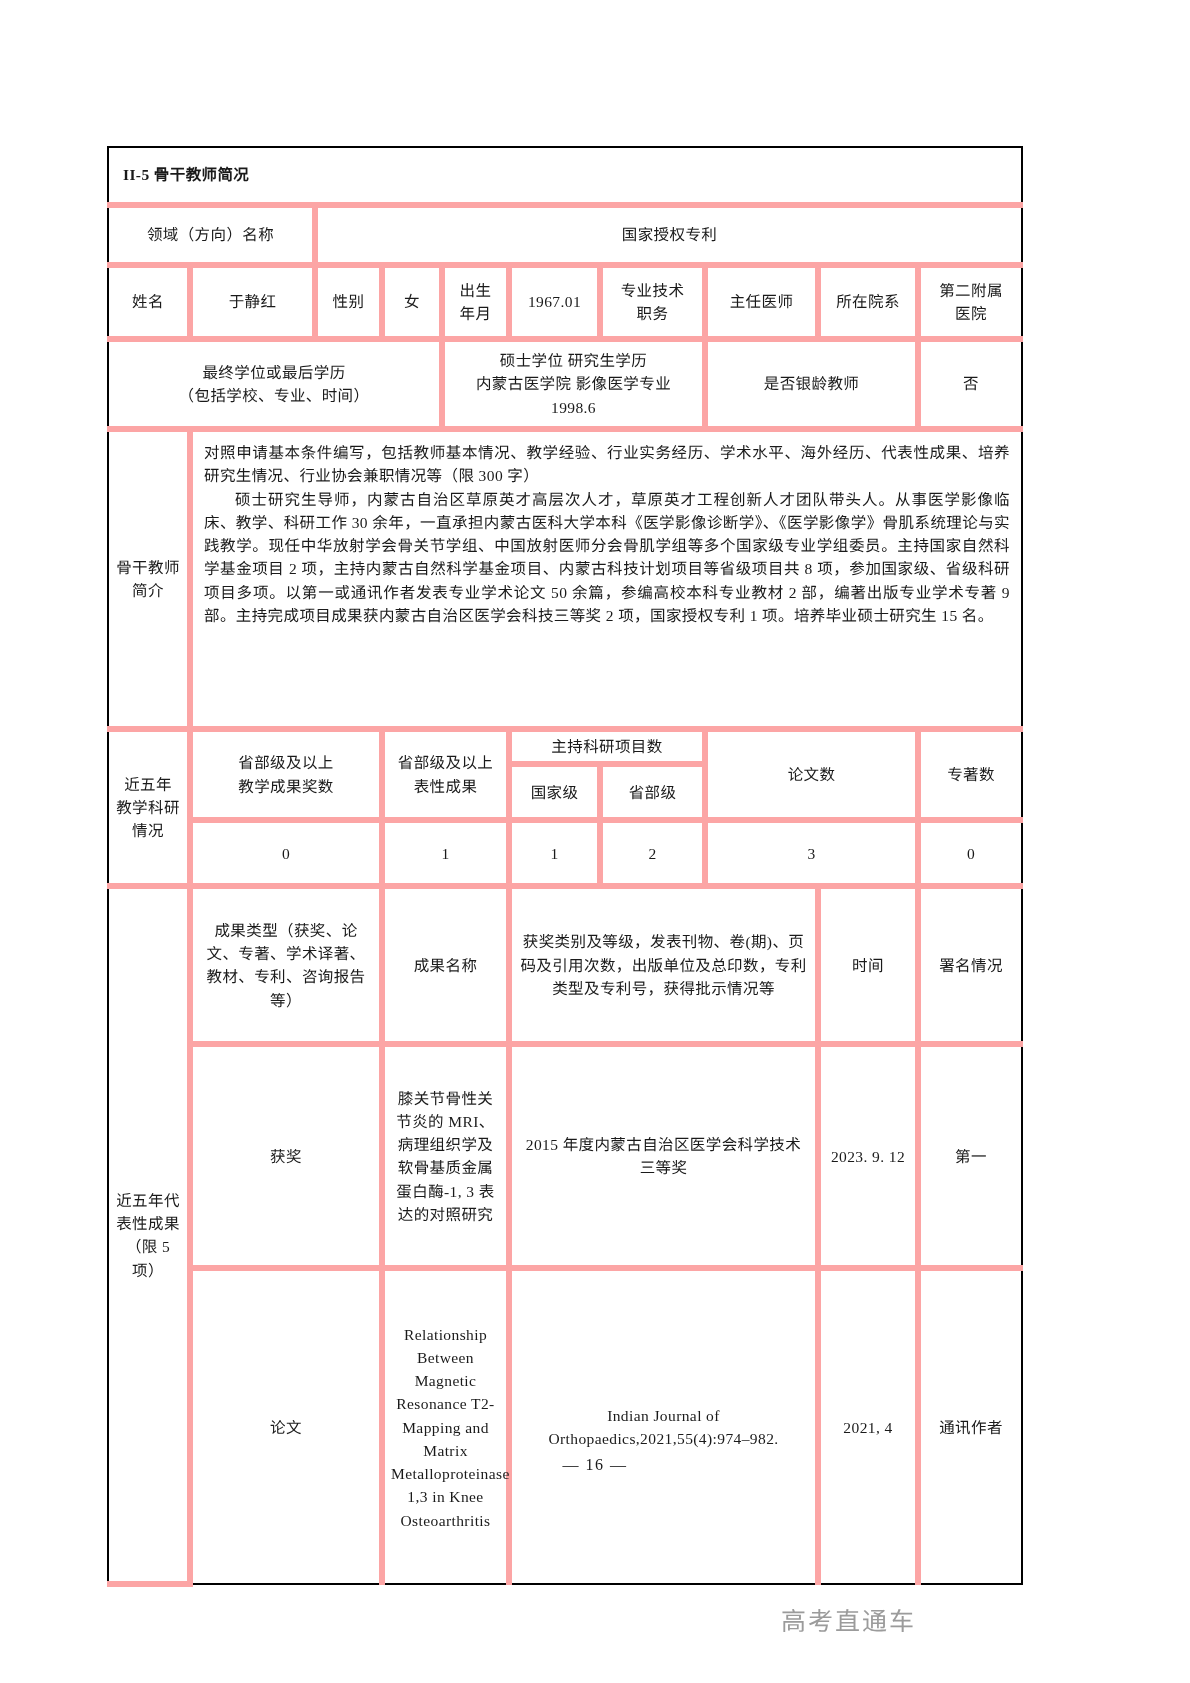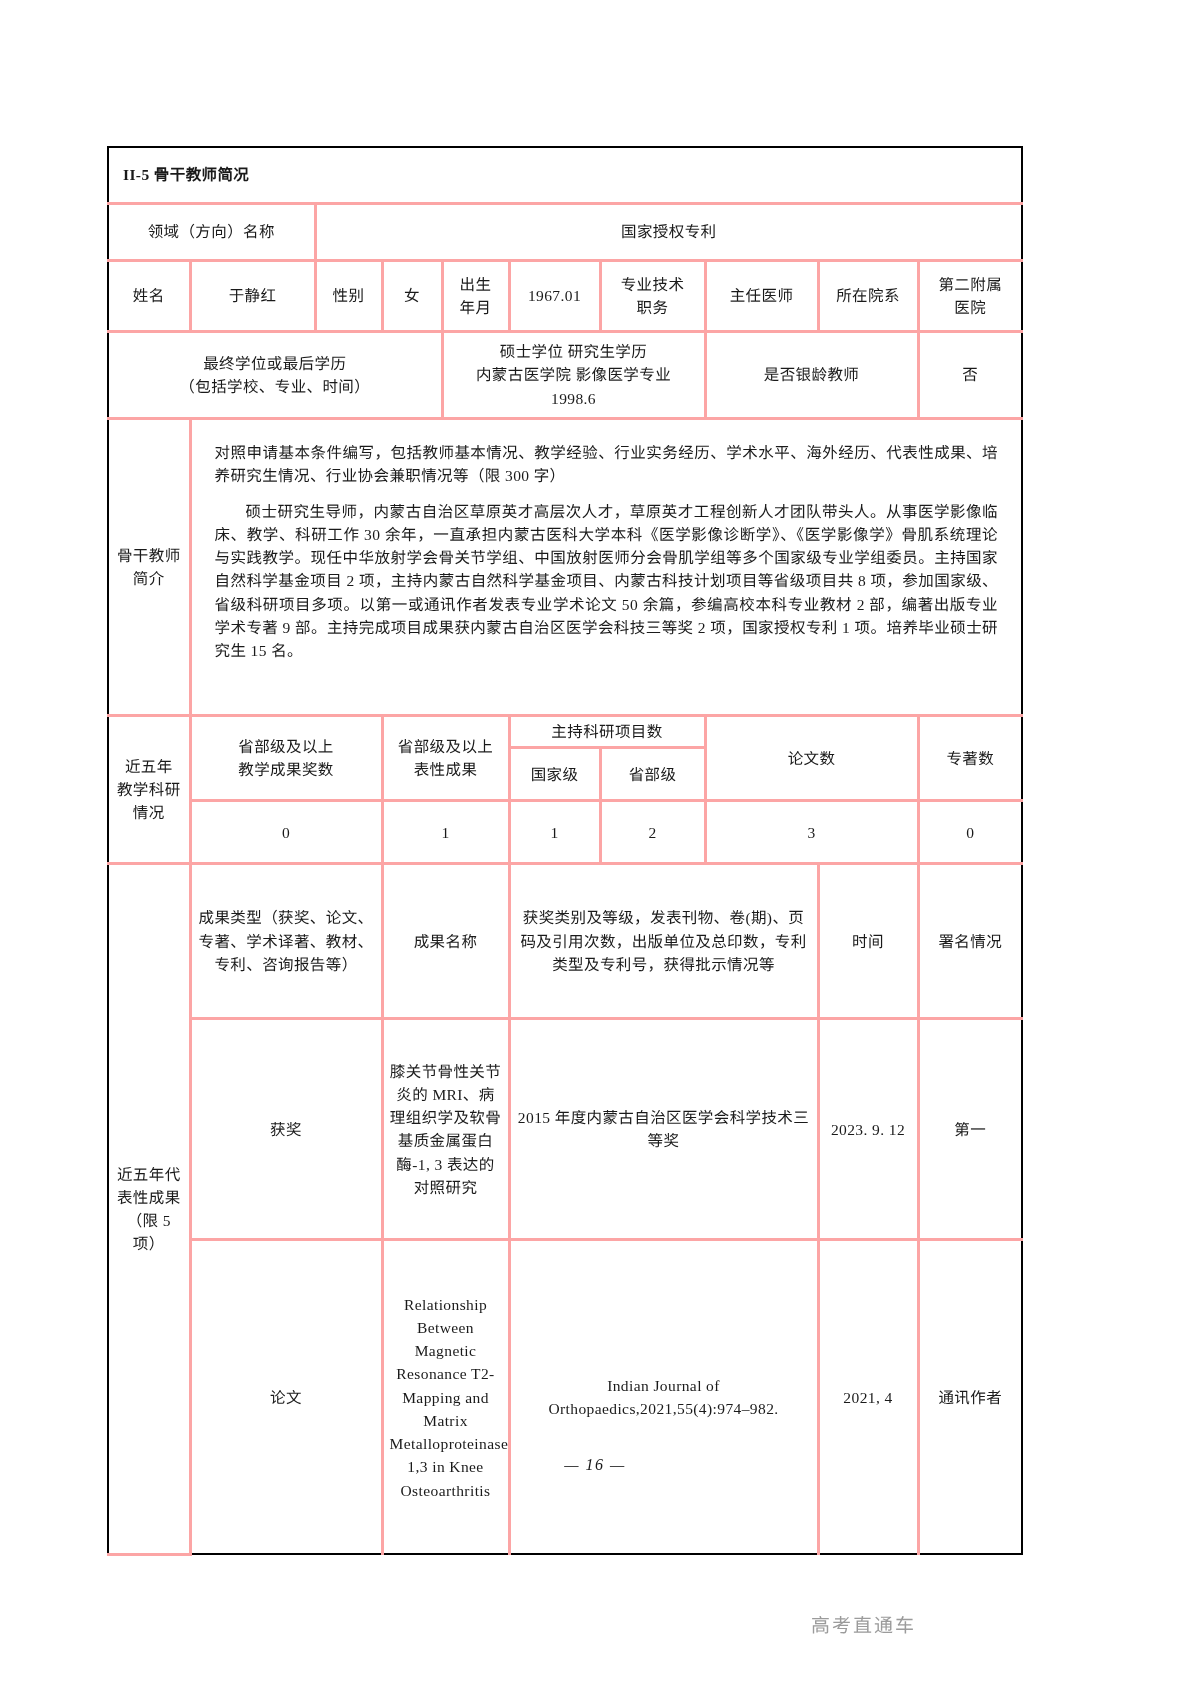--- a/index.html
+++ b/index.html
@@ -26,21 +26,21 @@
   
   .doc-table {
     position: absolute;
     left: 107px;
     top: 146px;
     width: 896px;
     border-collapse: collapse;
     table-layout: fixed;
   }
   .doc-table td {
-    border: 3px solid #fca5a5;
+    border: 6px solid #fca5a5;
     padding: 3px 4px;
     text-align: center;
     vertical-align: middle;
     font-size: 15.5px;
     line-height: 1.5;
     letter-spacing: 0.4px;
   }
   
   .doc-table {
     border: 2.4px solid #000;
@@ -65,21 +65,21 @@
 
   .bio-cell {
     text-align: justify !important;
     text-align-last: left;
     vertical-align: top !important;
     padding: 9px 11px 10px 11px !important;
     font-size: 15.8px;
     line-height: 1.78;
     letter-spacing: 0.2px;
   }
-  .bio-cell p { margin: 12px; }
+  .bio-cell p { margin: 0; }
   .bio-cell p.indent { text-indent: 2em; }
 
   .vert-label {
     font-size: 15.5px;
     line-height: 1.85;
     letter-spacing: 1px;
   }
 
   .tall { line-height: 1.75; }
 
@@ -99,29 +99,28 @@
 
   .pagenum {
     position: absolute;
     top: 1456px;
     left: 0;
     width: 1190px;
     text-align: center;
     font-size: 16px;
     letter-spacing: 1.5px;
     color: #1a1a1a;
-    font-style: italic;
   }
 
   .watermark {
     position: absolute;
     right: 52px;
     bottom: 46px;
     font-family: "Liberation Sans", "DejaVu Sans", sans-serif;
-    font-size: 19px;
+    font-size: 25px;
     color: #8a8a8a;
     letter-spacing: 2px;
     opacity: 0.85;
   }
 </style>
 </head>
 <body>
 
 <div class="page">
 

